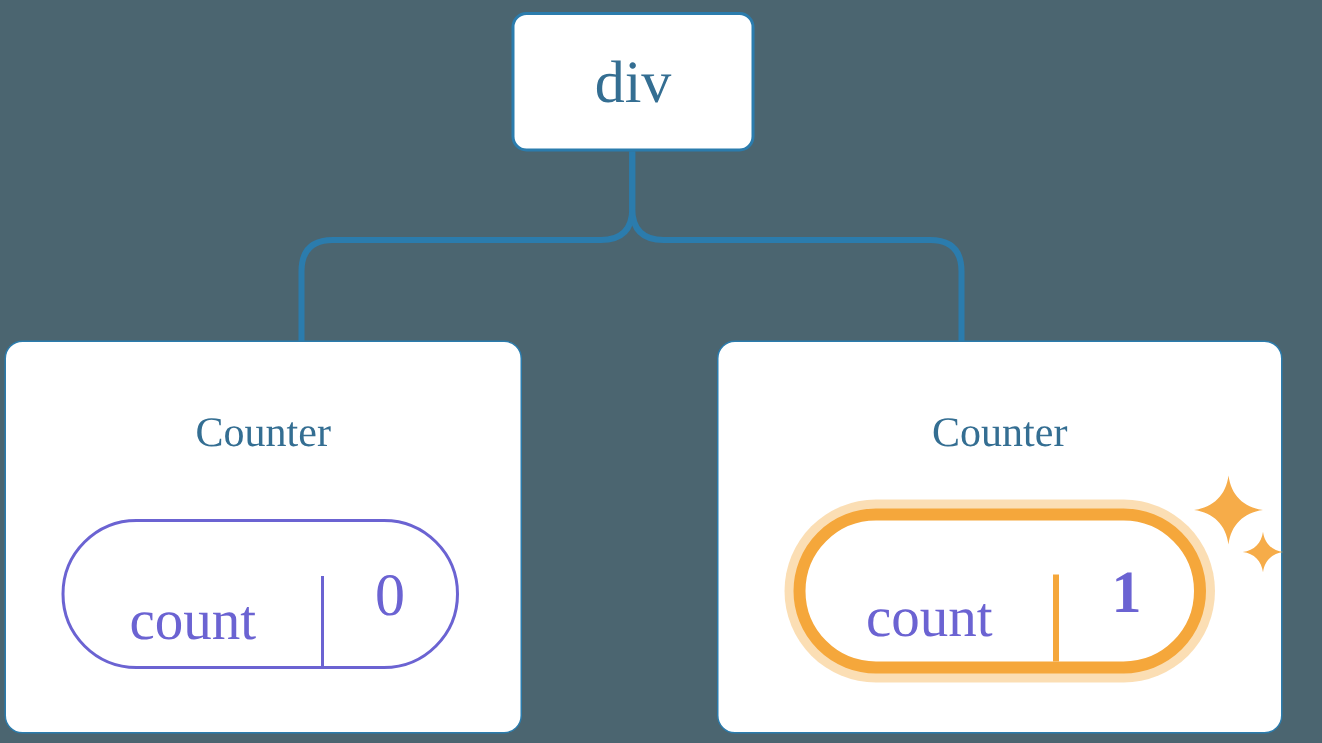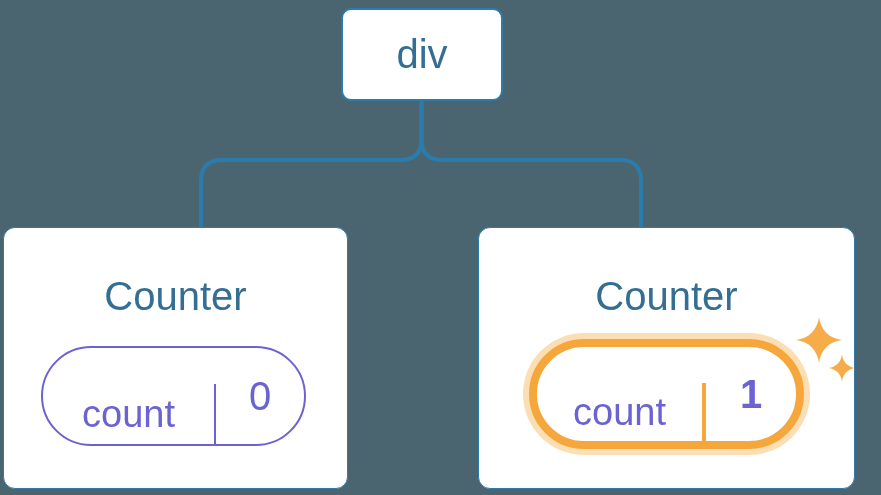--- a/index.html
+++ b/index.html
@@ -12,21 +12,21 @@
     --card-white: #FFFFFF;
   }
   * { box-sizing: border-box; }
   html, body { margin: 0; padding: 0; }
   body {
     width: 881px; height: 495px;
     background: var(--background);
     overflow: hidden;
     font-family: "Liberation Sans", sans-serif;
   }
-  .stage { position: relative; width: 881px; height: 495px; }
+  .stage { position: relative; width: 881px; height: 495px; font-family: Liberation Serif, serif; }
 
   svg.connectors { position: absolute; left: 0; top: 0; width: 881px; height: 495px; }
   svg.connectors path {
     fill: none;
     stroke: var(--connector-blue);
     stroke-width: 4;
   }
 
   .root-node {
     position: absolute;
@@ -46,21 +46,21 @@
     background: var(--card-white);
     border: 1.5px solid var(--connector-blue);
     border-radius: 12px;
   }
   .card.left  { left: 3px;   width: 345px; }
   .card.right { left: 478px; width: 377px; }
 
   .card-title {
     margin-top: 44px;
     text-align: center;
-    font-size: 40px; font-weight: 500;
+    font-size: 28px; font-weight: 500;
     line-height: 1.2;
     color: var(--title-blue);
   }
 
   .pill {
     position: absolute;
     background: var(--card-white);
     display: flex;
     align-items: stretch;
   }

